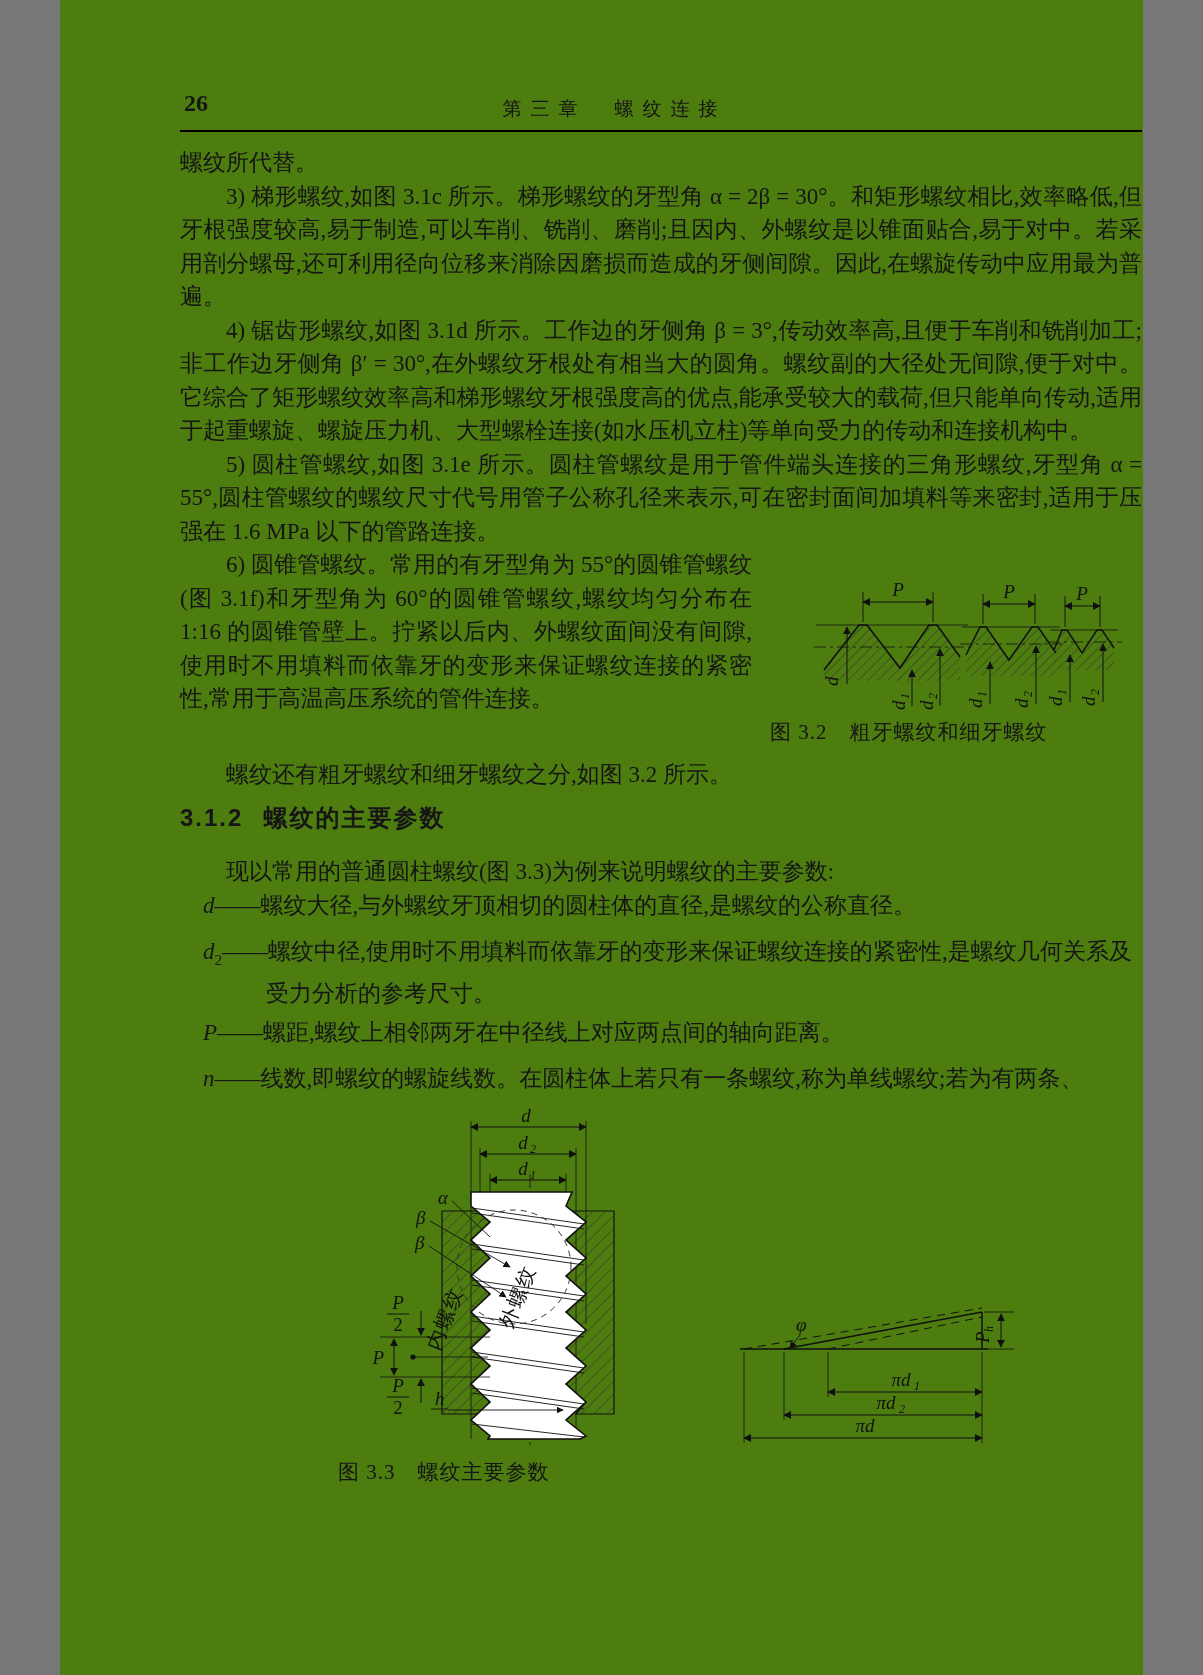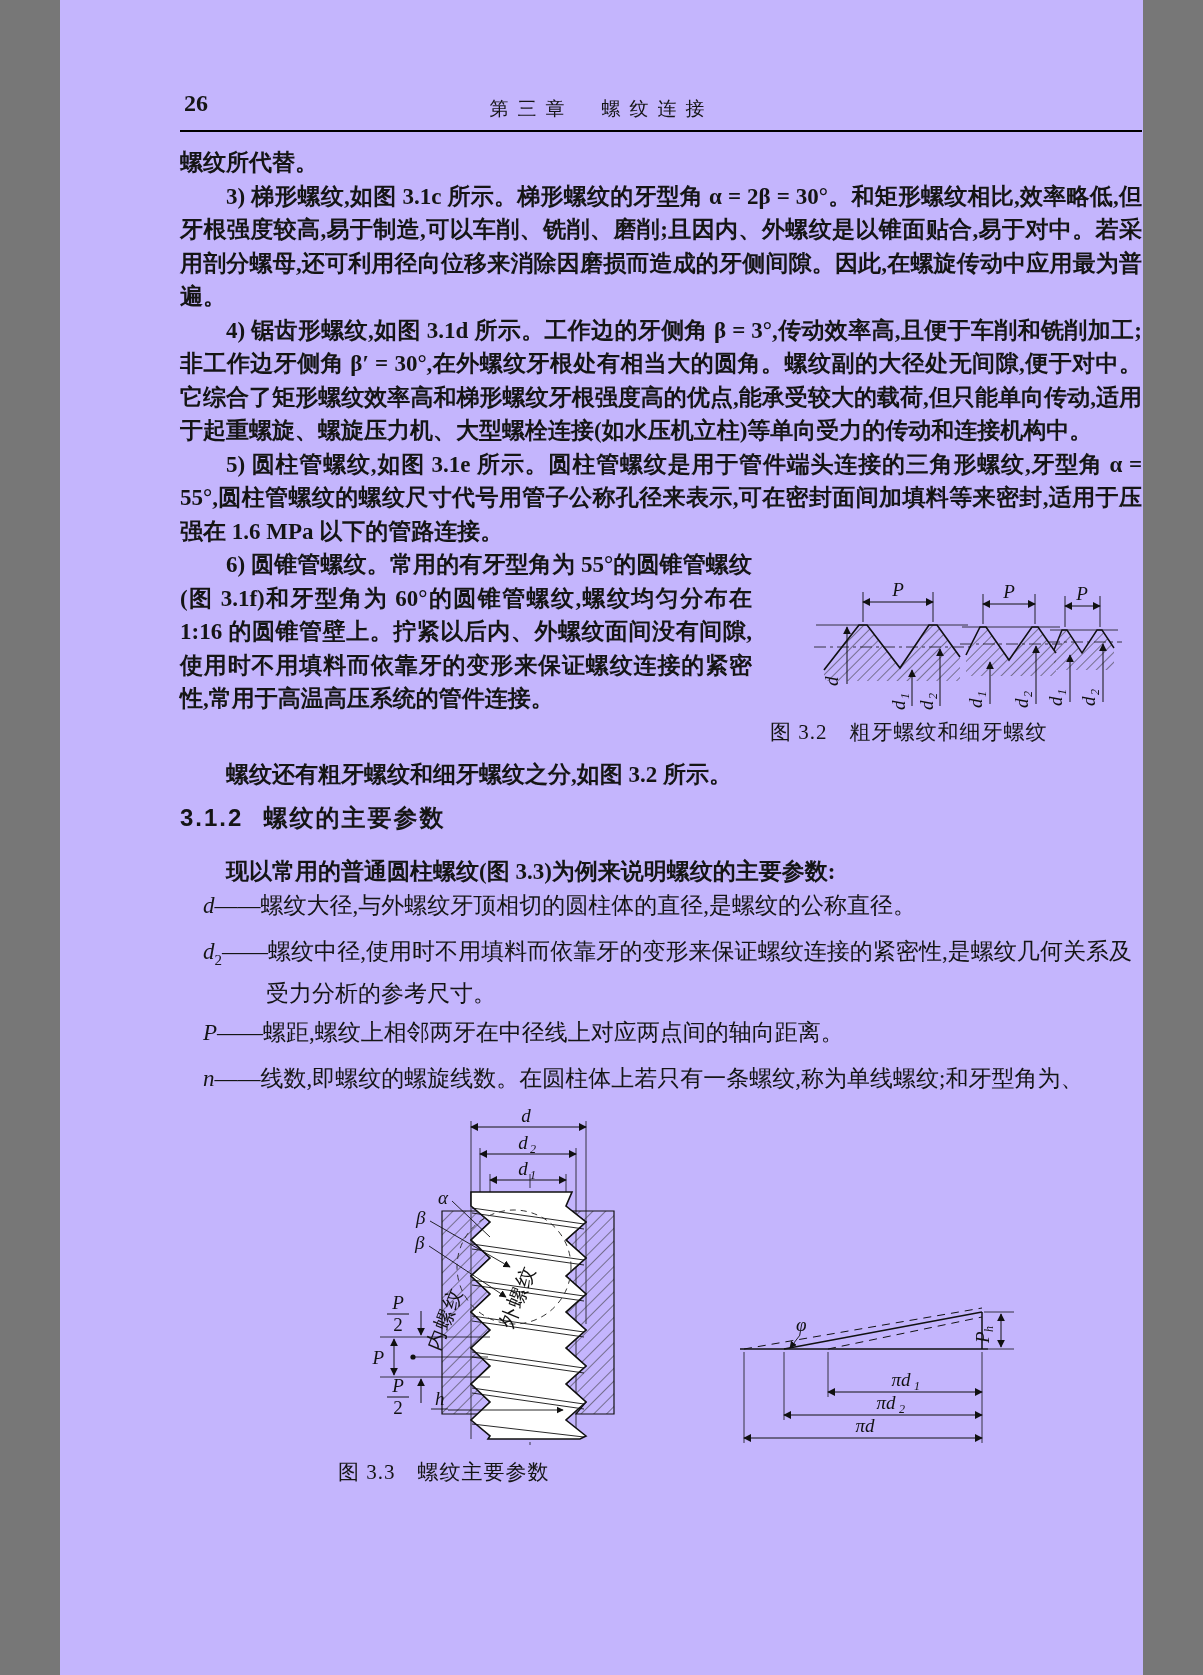--- a/index.html
+++ b/index.html
@@ -1,29 +1,29 @@
 <!DOCTYPE html>
 <html><head>
 <meta charset="utf-8">
 <style>
   html,body{margin:0;padding:0;background:#777;}
   .page{
-    width:1083px;height:1675px;background:#c4b5fd;position:relative;
+    width:1083px;height:1675px;background:#4d7c0f;position:relative;
     margin:0 auto;font-family:"Liberation Serif",serif;color:#151515;
     overflow:hidden;
   }
   
   .pagenum{position:absolute;left:124px;top:90px;font-weight:bold;font-size:24px;}
   .chap{position:absolute;left:0;top:96px;width:100%;text-align:center;
-        font-size:19px;letter-spacing:9px;}
+        font-size:19px;letter-spacing:9px;padding-left:13px;}
   .headrule{position:absolute;left:120px;top:130px;width:962px;height:2px;background:#000;}
   
   .content{position:absolute;left:120px;top:146px;width:962px;
            font-size:23px;line-height:33.5px;text-align:justify;}
-  .content p.body{margin:0;text-indent:46px;font-weight:bold;}
+  .content p.body{margin:0;text-indent:46px;}
   .content p.noind{margin:0;text-indent:0;}
   .clr{clear:right;}
   
   .sec-head{font-family:"Liberation Sans",sans-serif;font-weight:bold;
             font-size:24px;margin:12px 0 22px 0;text-indent:0;line-height:30px;}
   .sec-head .num{letter-spacing:2px;}
   .sec-head .ttl{margin-left:20px;letter-spacing:2px;}
   
   p.param{margin:0 10px 5px 0;line-height:34px;padding-left:86px;text-indent:-63px;}
   p.param i{font-family:"Liberation Serif",serif;}
@@ -136,21 +136,21 @@
 
     <p class="sec-head">
       <span class="num">3.1.2</span><span class="ttl">螺纹的主要参数</span>
     </p>
 
     <p class="body">现以常用的普通圆柱螺纹(图 3.3)为例来说明螺纹的主要参数:</p>
 
     <p class="param"><i>d</i><sub></sub><span>——螺纹大径,与外螺纹牙顶相切的圆柱体的直径,是螺纹的公称直径。</span></p>
     <p class="param"><i>d</i><sub>2</sub><span>——螺纹中径,使用时不用填料而依靠牙的变形来保证螺纹连接的紧密性,是螺纹几何关系及受力分析的参考尺寸。</span></p>
     <p class="param"><i>P</i><sub></sub><span>——螺距,螺纹上相邻两牙在中径线上对应两点间的轴向距离。</span></p>
-    <p class="param"><i>n</i><sub></sub><span>——线数,即螺纹的螺旋线数。在圆柱体上若只有一条螺纹,称为单线螺纹;和牙型角为、</span></p>
+    <p class="param"><i>n</i><sub></sub><span>——线数,即螺纹的螺旋线数。在圆柱体上若只有一条螺纹,称为单线螺纹;若为有两条、</span></p>
 
     <div class="fig33">
       <svg width="700" height="345" viewBox="0 0 700 345">
         <defs>
           <marker id="ar2" viewBox="0 0 10 10" refX="9" refY="5" markerWidth="8" markerHeight="8" orient="auto-start-reverse">
             <path d="M0,0L10,5L0,10z" fill="#111"></path>
           </marker>
           <pattern id="hp2" width="9" height="9" patternUnits="userSpaceOnUse" patternTransform="rotate(45)">
             <line x1="0" y1="0" x2="0" y2="9" stroke="#333" stroke-width="1.1"></line>
           </pattern>

